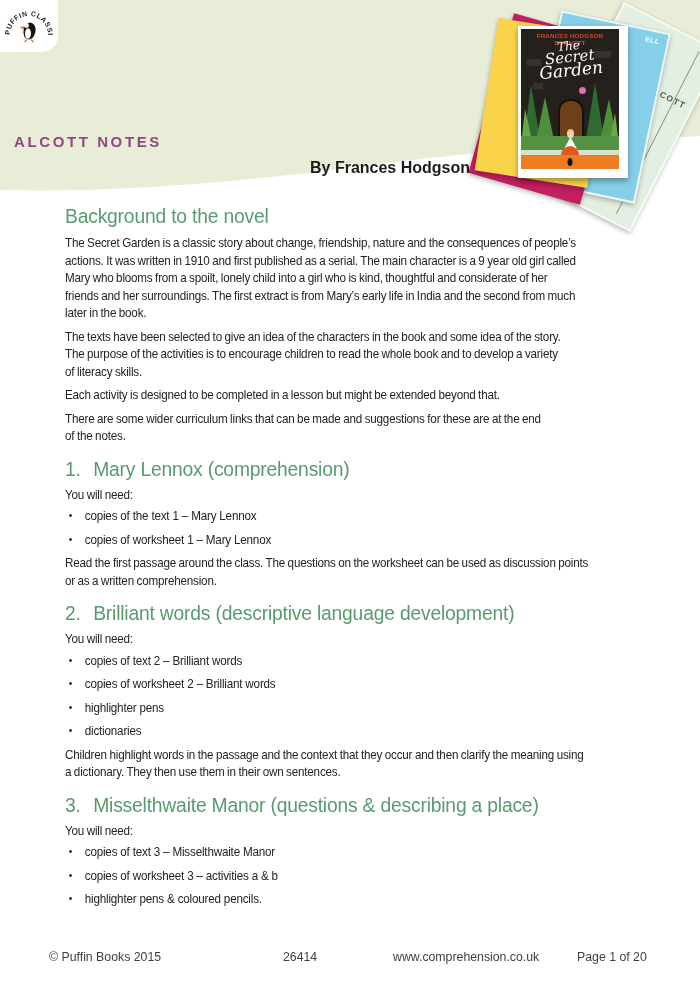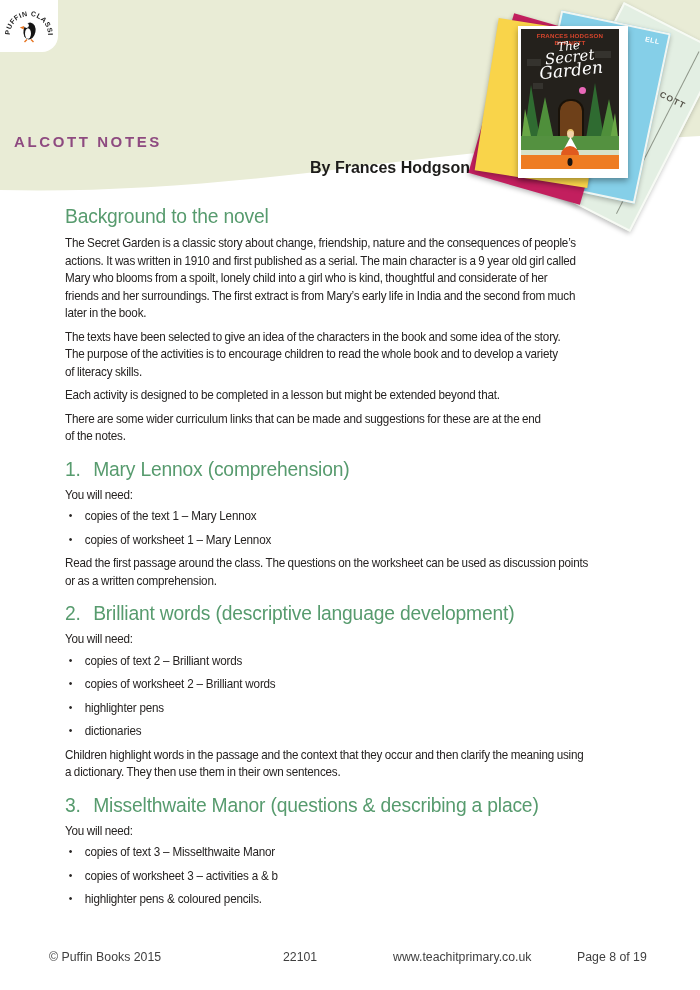--- a/index.html
+++ b/index.html
@@ -242,18 +242,18 @@
     <div class="line need">You will need:</div>
     <ul class="req">
       <li><span class="dot">•</span><span>copies of text 3 – Misselthwaite Manor</span></li>
       <li><span class="dot">•</span><span>copies of worksheet 3 – activities a &amp; b</span></li>
       <li><span class="dot">•</span><span>highlighter pens &amp; coloured pencils.</span></li>
     </ul>
   </div>
 
   <div class="footer">
     <span class="f-copy">© Puffin Books 2015</span>
-    <span class="f-code">22101</span>
-    <span class="f-url">www.teachitprimary.co.uk</span>
-    <span class="f-page">Page 8 of 19</span>
+    <span class="f-code">26414</span>
+    <span class="f-url">www.comprehension.co.uk</span>
+    <span class="f-page">Page 1 of 20</span>
   </div>
 
 </div>
 
 </body></html>

